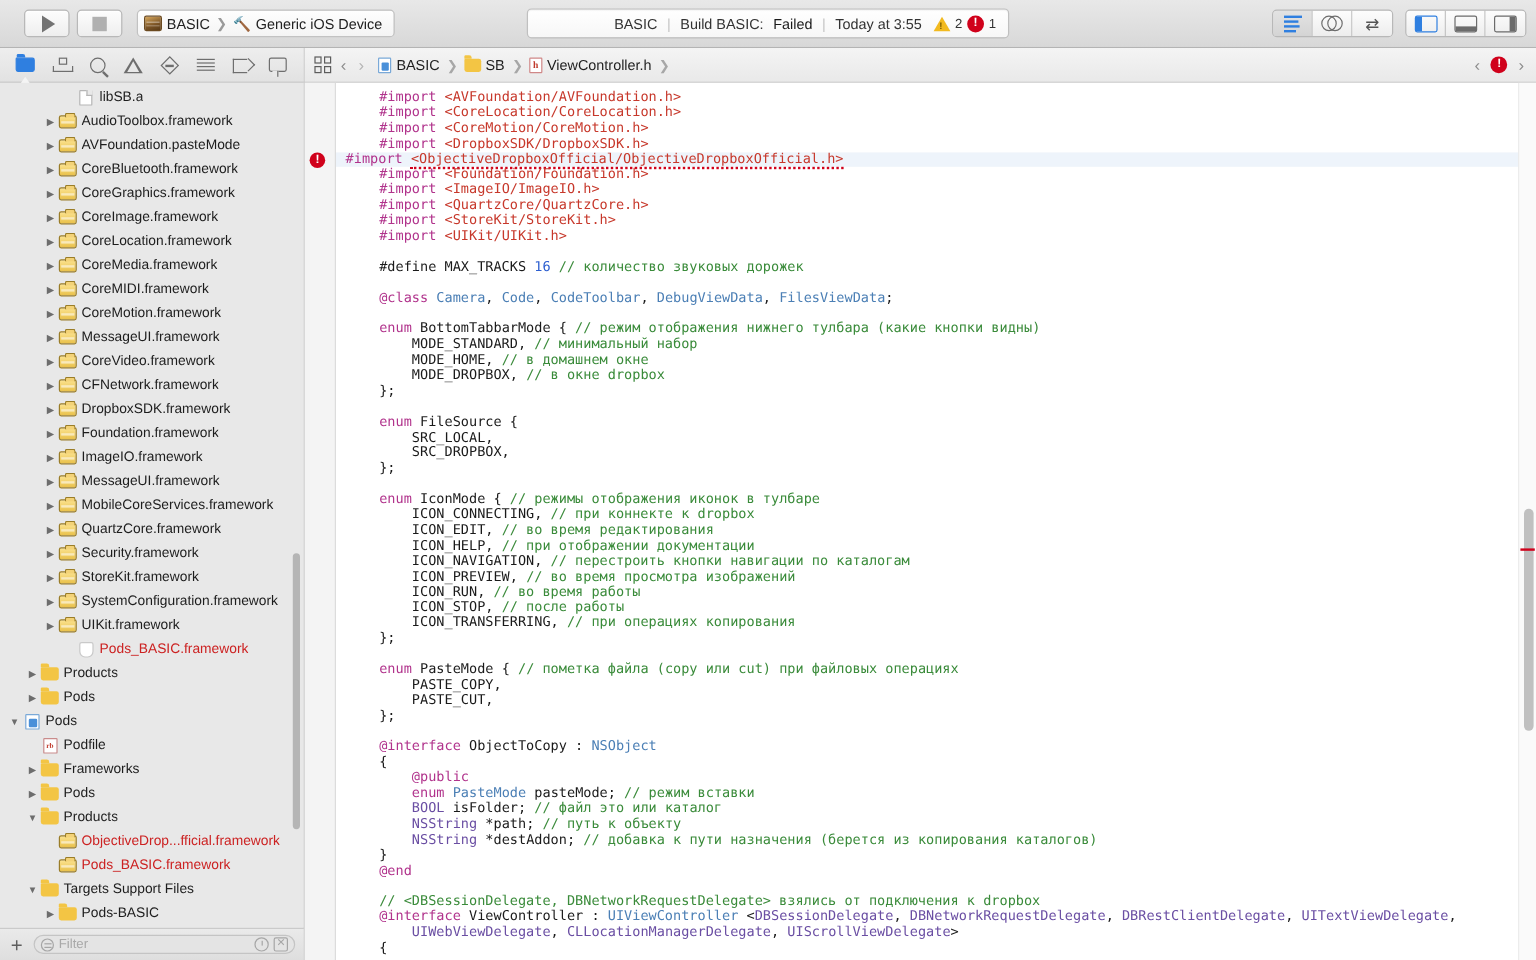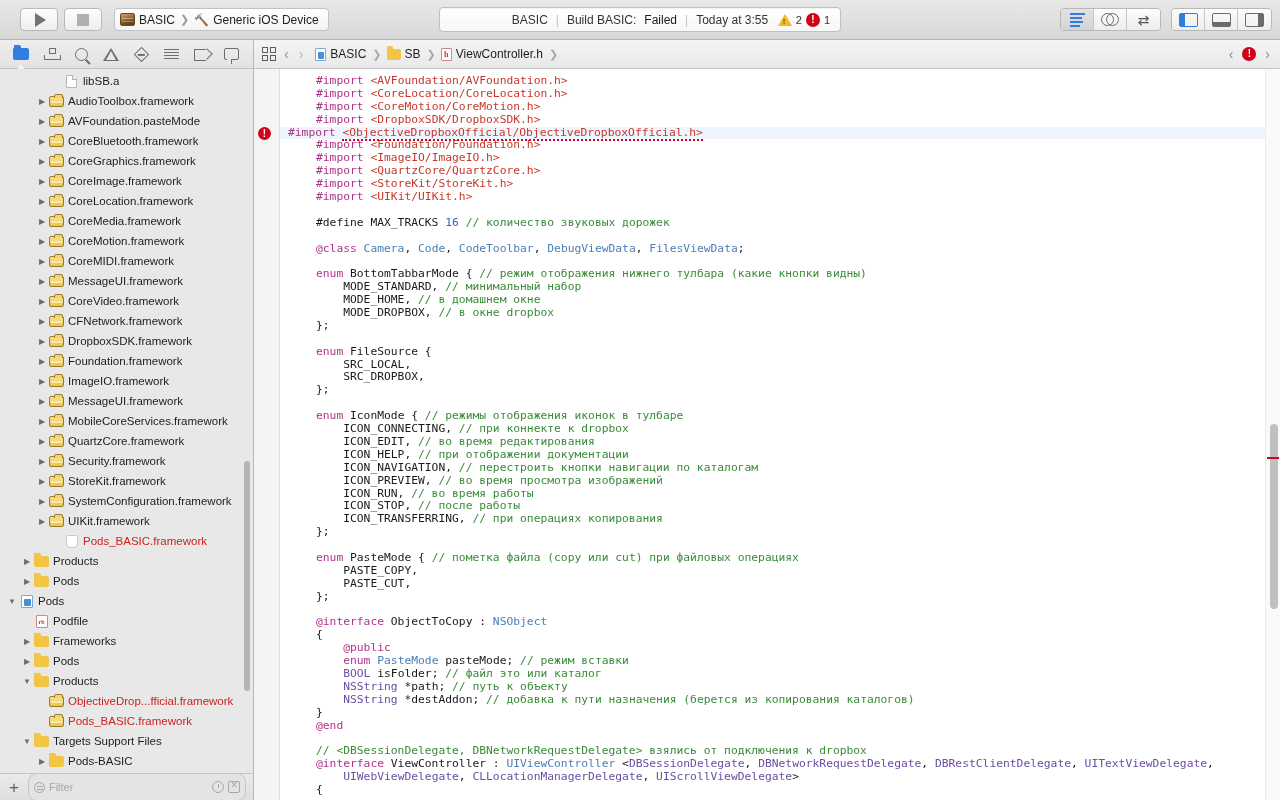--- a/index.html
+++ b/index.html
@@ -162,21 +162,21 @@
 
   .nav-scroll-track { position:absolute; right:2px; top:2px; bottom:2px; width:9px; }
   .nav-scroll-thumb { position:absolute; left:2px; width:6px; background:#b5b5b5; border-radius:3px; }
 
   .nav-filter {
     height: 27px; min-height:27px; display:flex; align-items:center; gap:7px; padding:0 7px;
     background: linear-gradient(180deg,#eaeaea,#dedede); border-top:1px solid #c3c3c3;
   }
   .plus-btn { font-size:17px; color:#5e5e5e; line-height:1; padding:0 2px; font-weight:300;}
   .filter-field {
-    flex:1; height:28px; border:1px solid #c4c4c4; border-radius:9px; background:#e4e4e4;
+    flex:1; height:16px; border:1px solid #c4c4c4; border-radius:9px; background:#e4e4e4;
     display:flex; align-items:center; padding:0 5px; gap:4px;
   }
   .f-lines { width:11px;height:11px;border:1.2px solid #a6a6a6;border-radius:50%;position:relative;}
   .f-lines:after{content:"";position:absolute;left:2px;top:3px;width:6px;height:1px;background:#a6a6a6;
      box-shadow:0 3px 0 #a6a6a6;}
   .f-ph { font-size:11px; color:#a8a8a8; flex:1; }
   .f-clock { width:12px;height:12px;border:1.2px solid #a6a6a6;border-radius:50%;position:relative;}
   .f-clock:after{content:"";position:absolute;left:5px;top:2px;width:1px;height:4px;background:#a6a6a6;}
   .f-box { width:12px;height:12px;border:1.2px solid #a6a6a6;border-radius:2px;position:relative;}
   .f-box:after{content:"\2715";position:absolute;left:1.5px;top:-2px;font-size:9px;color:#a6a6a6;}
@@ -401,29 +401,29 @@
               <span class="fw-icon"></span>
             </span>
             <span class="lbl">CoreMedia.framework</span>
           </div>
           <div class="row">
             <span style="width:36px;min-width:36px;display:inline-block"></span>
             <span class="tw closed"></span>
             <span class="ico">
               <span class="fw-icon"></span>
             </span>
+            <span class="lbl">CoreMIDI.framework</span>
+          </div>
+          <div class="row">
+            <span style="width:36px;min-width:36px;display:inline-block"></span>
+            <span class="tw closed"></span>
+            <span class="ico">
+              <span class="fw-icon"></span>
+            </span>
             <span class="lbl">CoreMotion.framework</span>
-          </div>
-          <div class="row">
-            <span style="width:36px;min-width:36px;display:inline-block"></span>
-            <span class="tw closed"></span>
-            <span class="ico">
-              <span class="fw-icon"></span>
-            </span>
-            <span class="lbl">CoreMIDI.framework</span>
           </div>
           <div class="row">
             <span style="width:36px;min-width:36px;display:inline-block"></span>
             <span class="tw closed"></span>
             <span class="ico">
               <span class="fw-icon"></span>
             </span>
             <span class="lbl">MessageUI.framework</span>
           </div>
           <div class="row">

